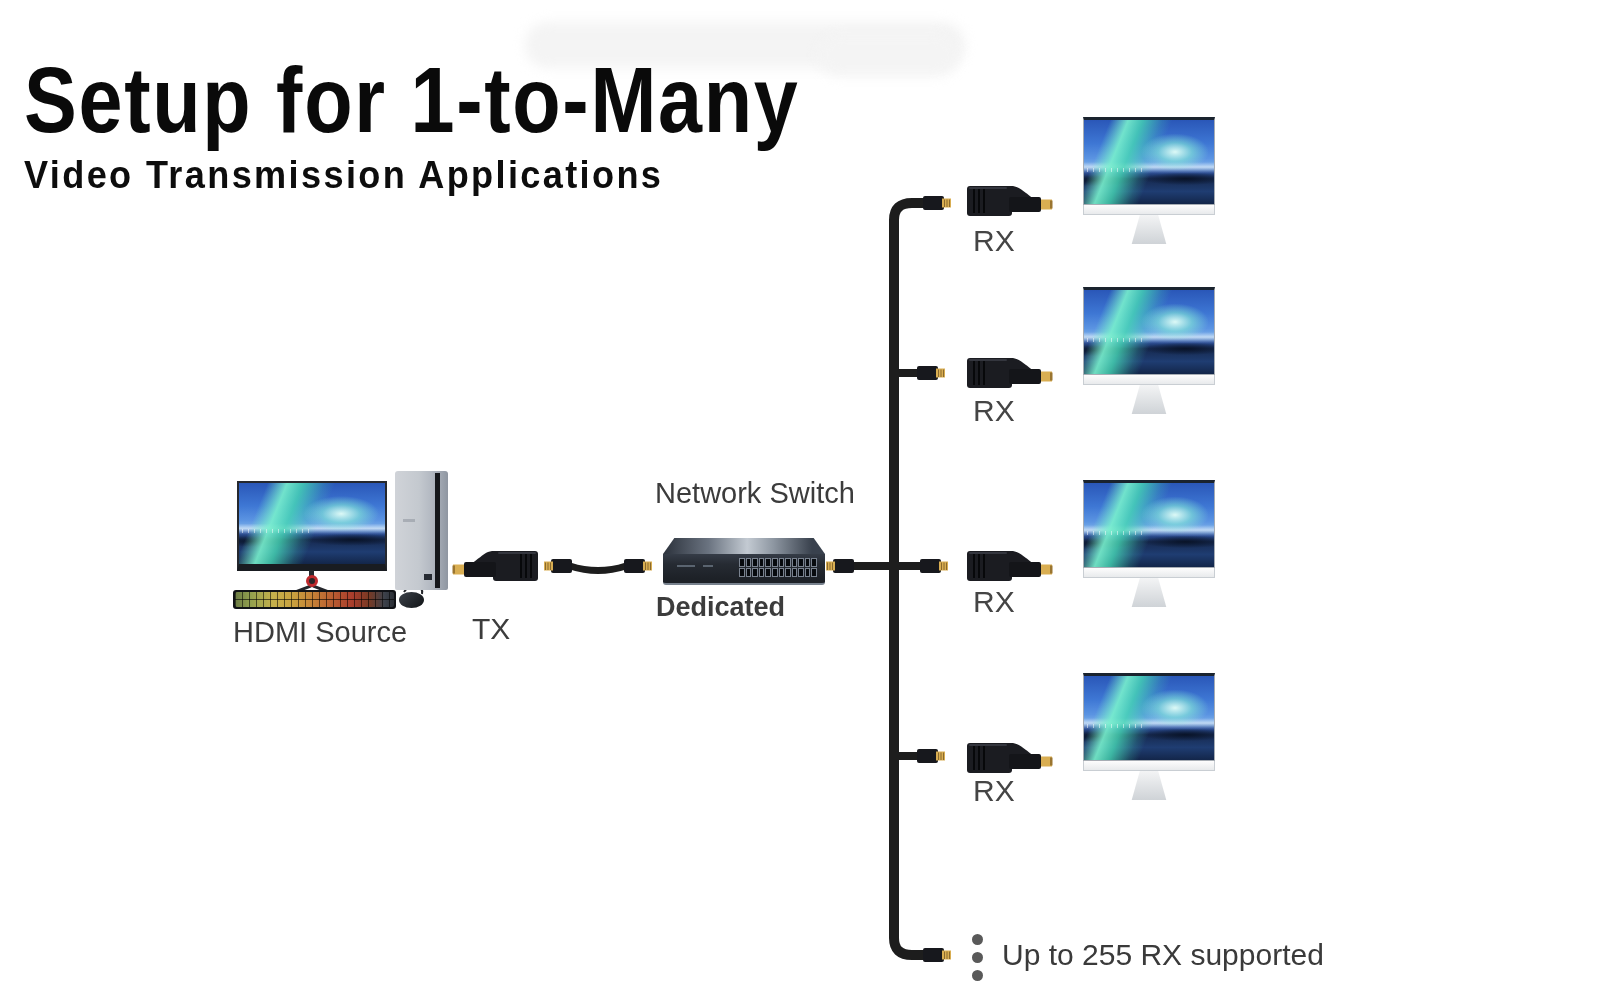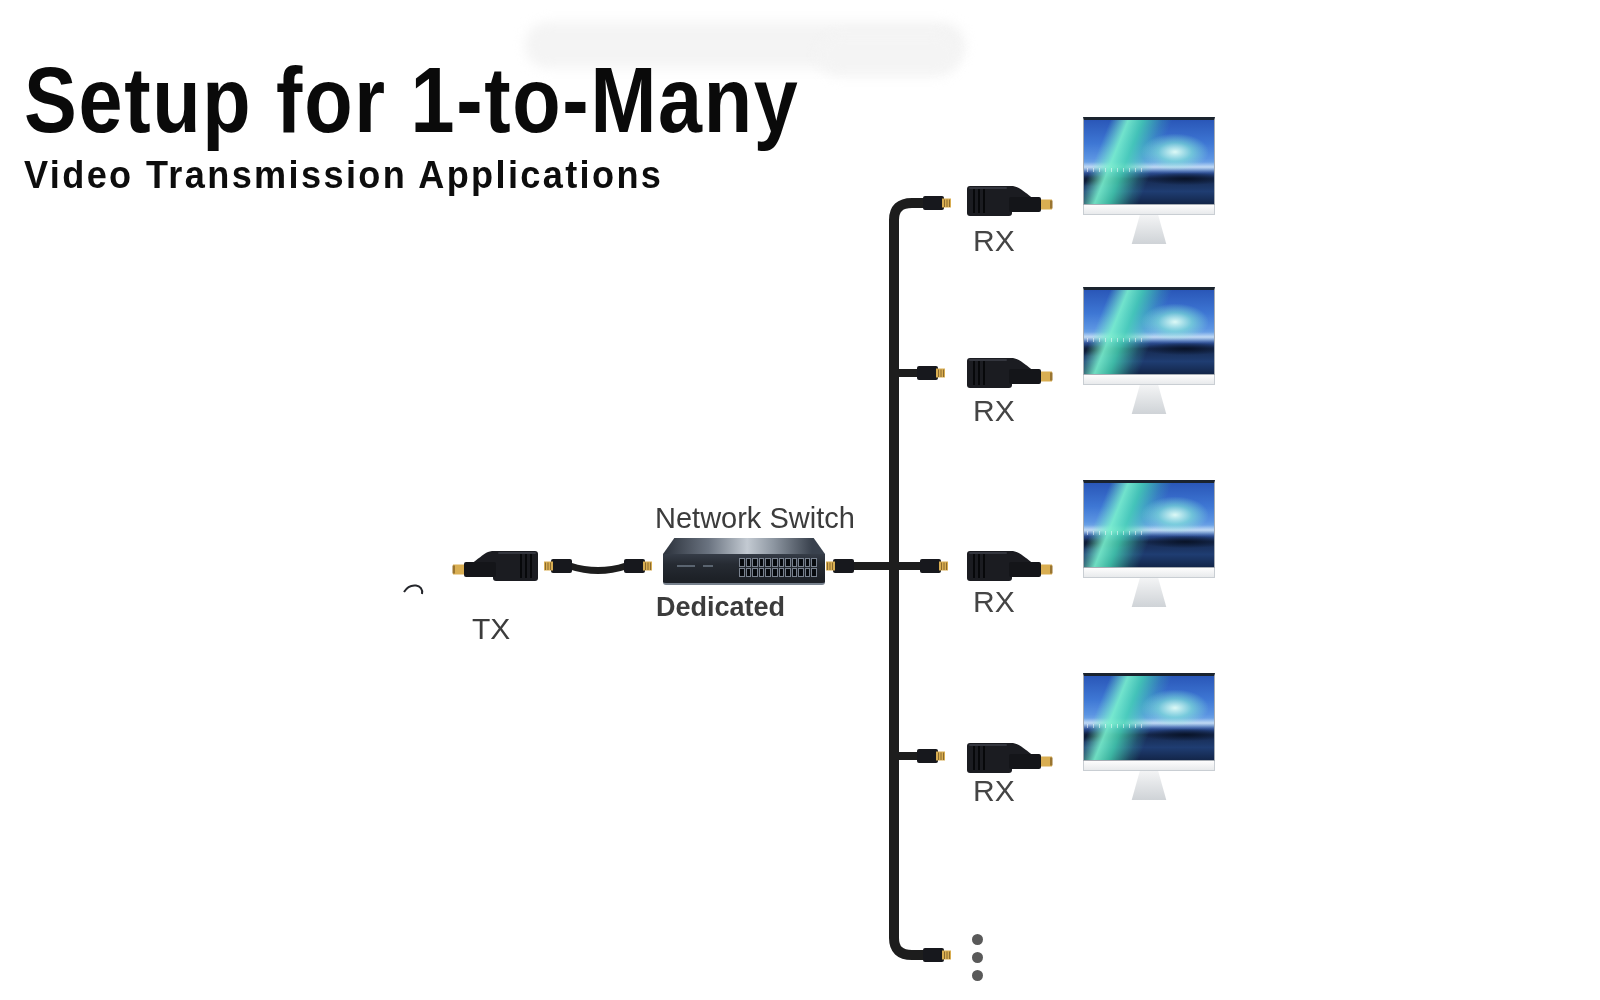--- a/index.html
+++ b/index.html
@@ -156,27 +156,44 @@
     <use href="#rj45-left" x="544" y="559"></use>
     <use href="#rj45-right" x="624" y="559"></use>
     <use href="#rj45-left" x="826" y="559"></use>
     <use href="#rj45-right" x="920" y="559"></use>
     <use href="#rj45-right" x="923" y="196"></use>
     <use href="#rj45-right" x="917" y="366"></use>
     <use href="#rj45-right" x="917" y="749"></use>
     <use href="#rj45-right" x="923" y="948"></use>
   </svg>
 
+  <div>
+    <div class="abs src-monitor screen-aurora"></div>
+    <div class="abs src-post"></div>
+    <div class="abs src-leg left"></div>
+    <div class="abs src-leg right"></div>
+    <div class="abs src-ring"></div>
+    <div class="abs kbd">
+        <div class="kbd-keys"></div>
+      </div>
+    <div class="abs mouse"></div>
+    <div class="tower">
+      <div class="tower-stripe"></div>
+      <div class="tower-logo"></div>
+      <div class="tower-port"></div>
+    </div>
+    <div class="abs lbl" style="left:233px;top:618px;width:160px;font-size:29px;">HDMI Source</div>
+  </div>
 
   <svg class="dongle tx-flip" style="left:450px;top:551px" viewBox="0 0 88 30">
       <use href="#dongle-shape"></use>
     </svg>
   <div class="abs lbl" style="left:472px;top:614px;width:50px;font-size:30px;">TX</div>
 
-  <div class="abs lbl" style="left:655px;top:504px;width:180px;font-size:29px;">Network Switch</div>
+  <div class="abs lbl" style="left:655px;top:479px;width:180px;font-size:29px;">Network Switch</div>
   <div class="abs switch">
     <div class="switch-top"></div>
     <div class="switch-front">
       <div class="switch-dash" style="left:14px;top:11px;width:18px;"></div>
       <div class="switch-dash" style="left:40px;top:11px;width:10px;"></div>
     </div>
     <div class="port-grid">
         <div class="port"></div>
         <div class="port"></div>
         <div class="port"></div>
@@ -251,14 +268,15 @@
       <div class="imac-chin"></div>
       <div class="imac-stand"></div>
     </div>
   </div>
 
   <div>
     <div class="dot" style="top:934px"></div>
     <div class="dot" style="top:952px"></div>
     <div class="dot" style="top:970px"></div>
   </div>
+  <div class="abs lbl" style="left:1002px;top:940px;font-size:30px;text-align:left;color:#3a3a3a;">Up to 255 RX supported</div>
 
 </div>
 
 </body></html>

